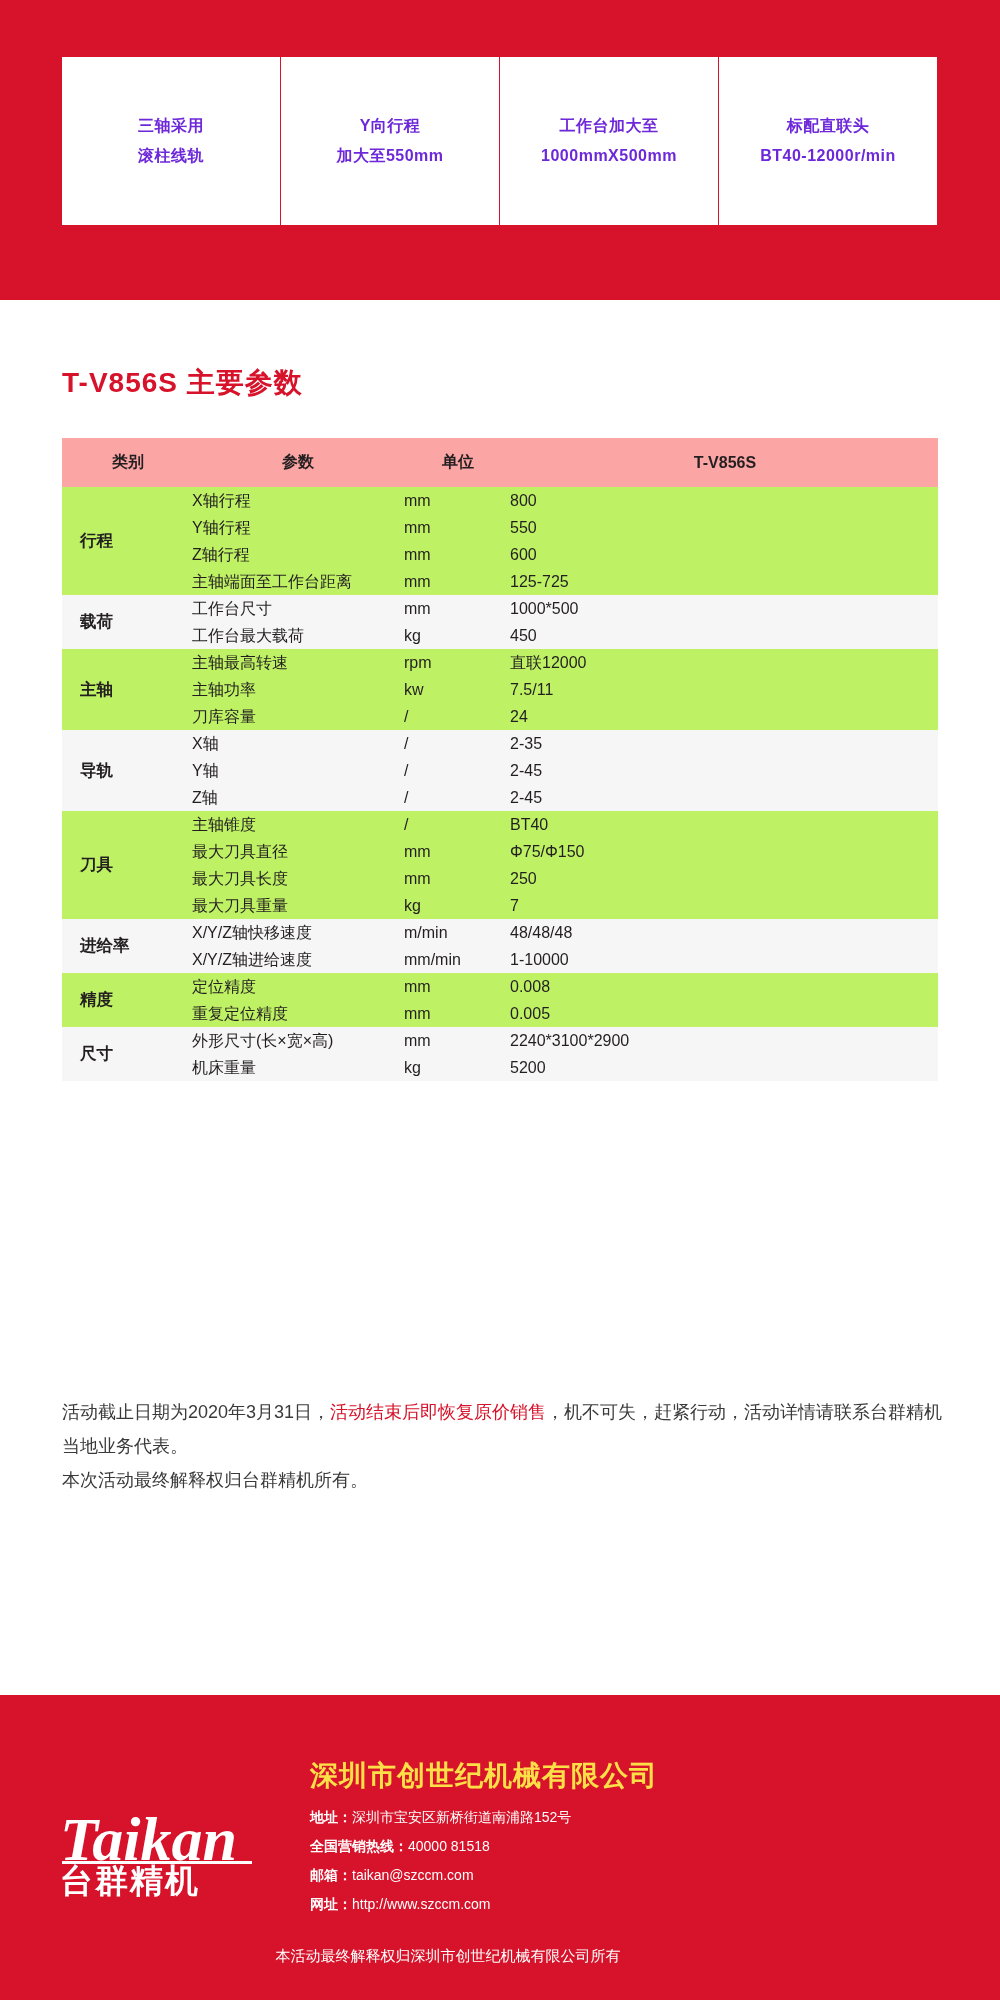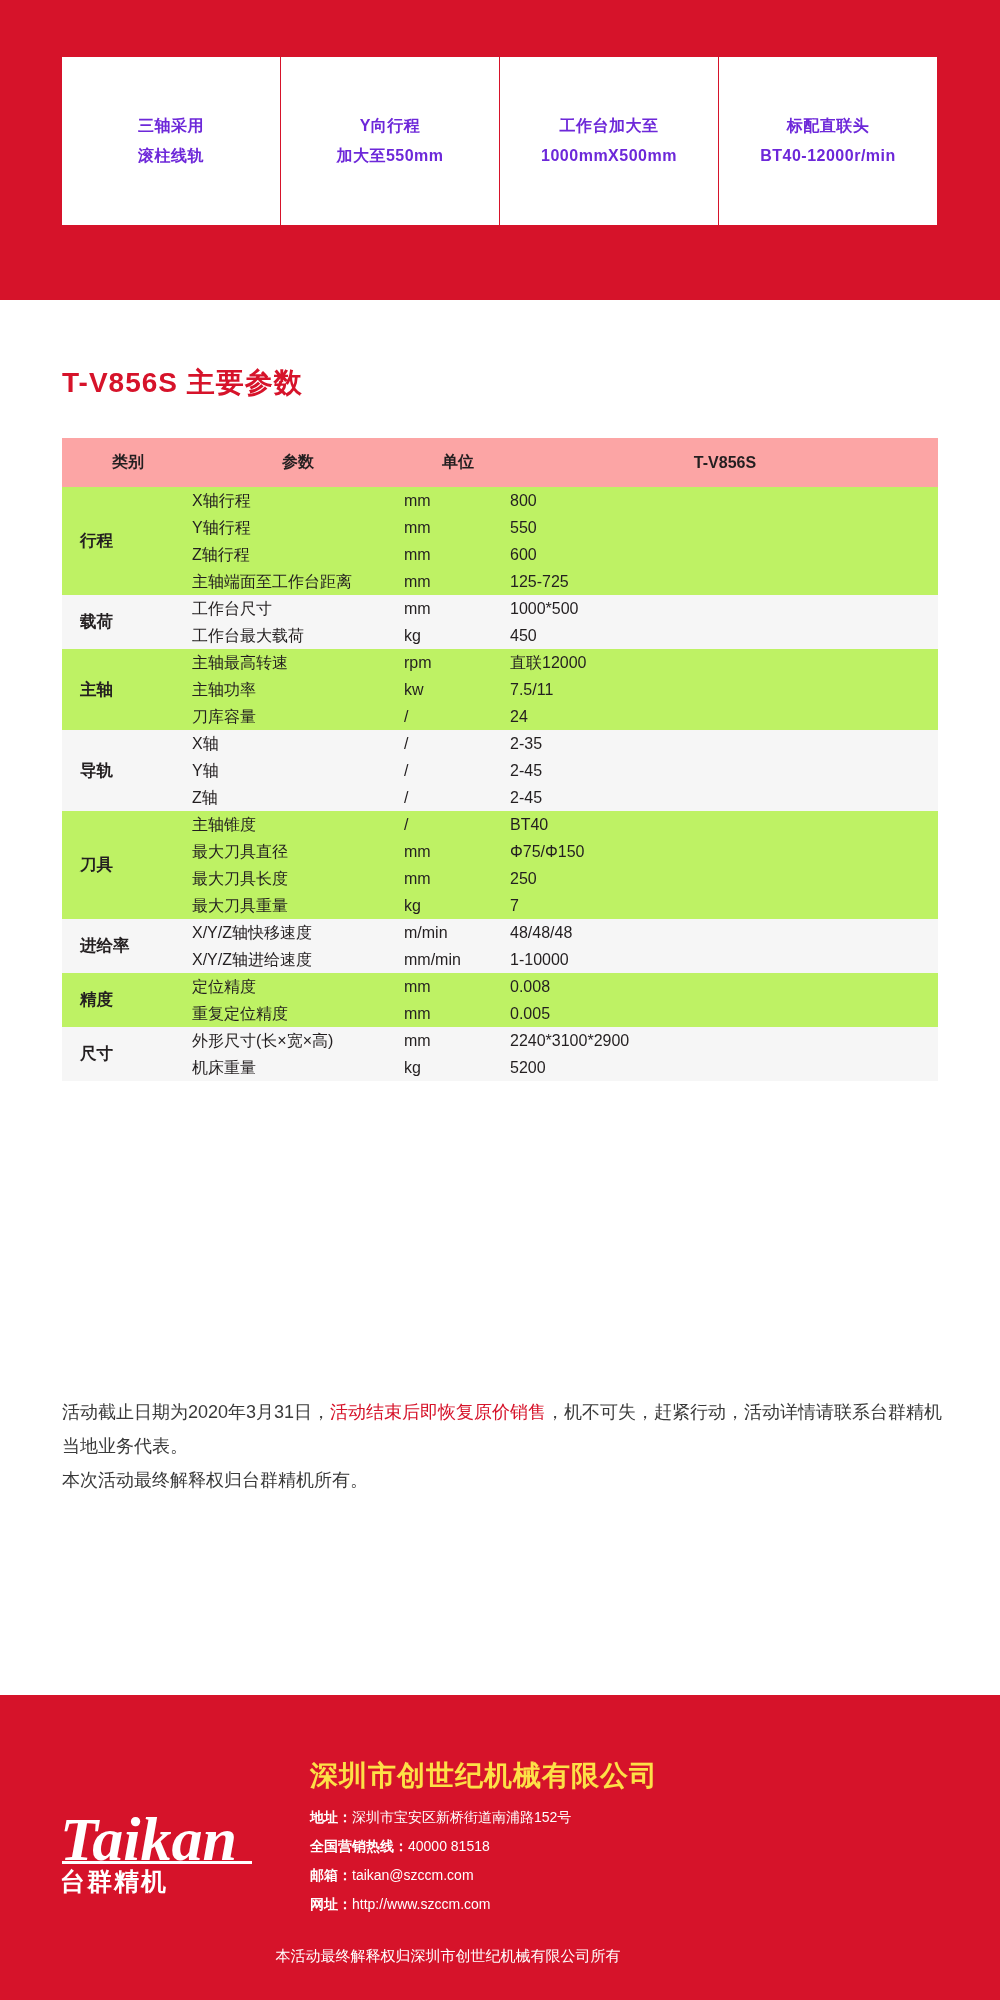--- a/index.html
+++ b/index.html
@@ -166,21 +166,21 @@
   }
   .logo .logo-main {
     font-family: "Liberation Serif", serif;
     font-style: italic;
     font-weight: bold;
     font-size: 62px;
     letter-spacing: 0px;
     line-height: 48px;
   }
   .logo .logo-sub {
-    font-size: 25px;
+    font-size: 33px;
     font-weight: bold;
     letter-spacing: 2px;
     line-height: 32px;
     margin-top: 2px;
   }
   .logo .logo-rule {
     position: absolute;
     left: 2px;
     top: 46px;
     width: 190px;

